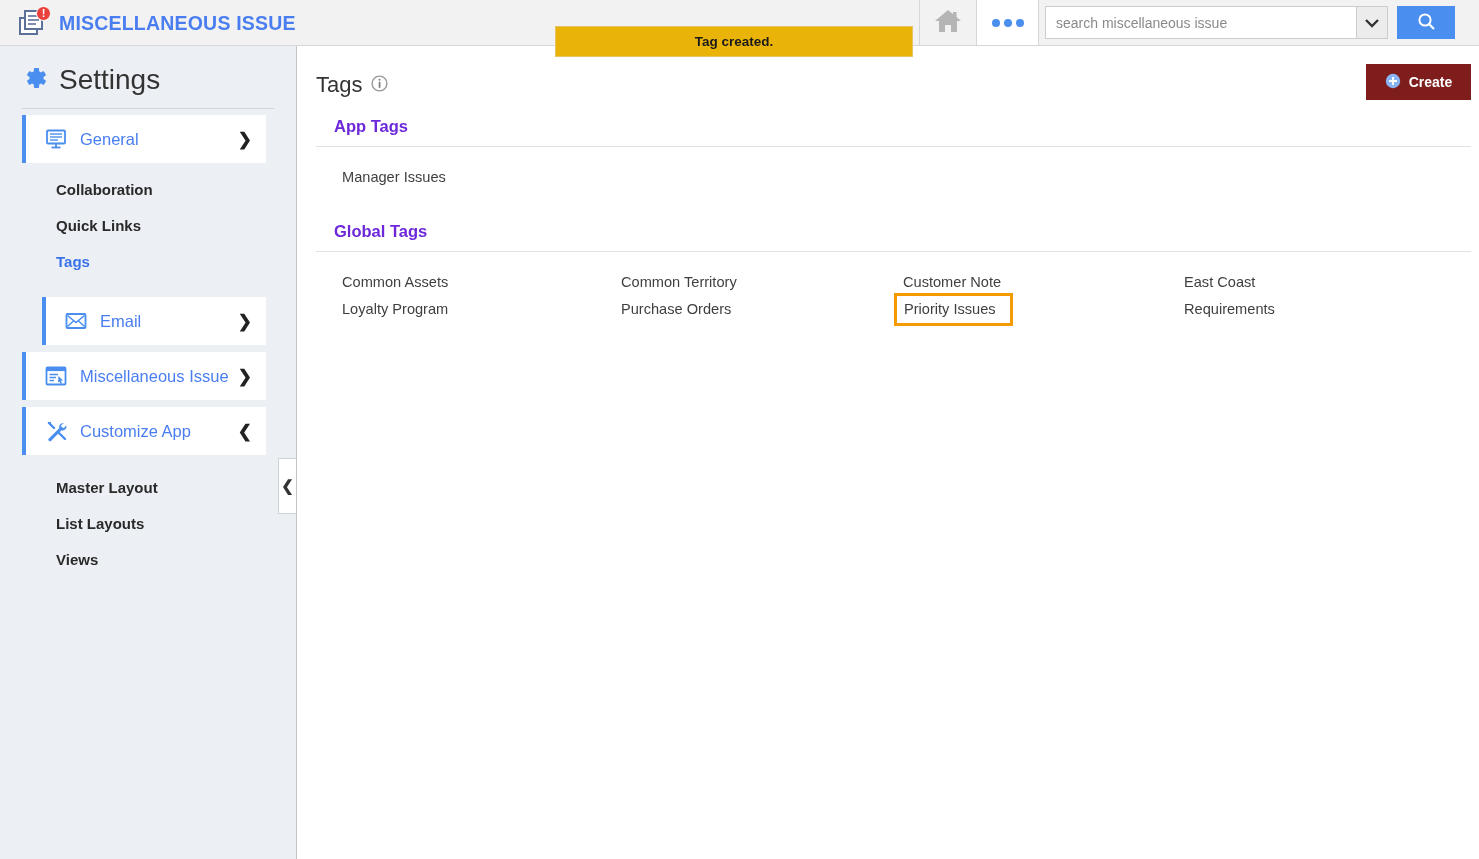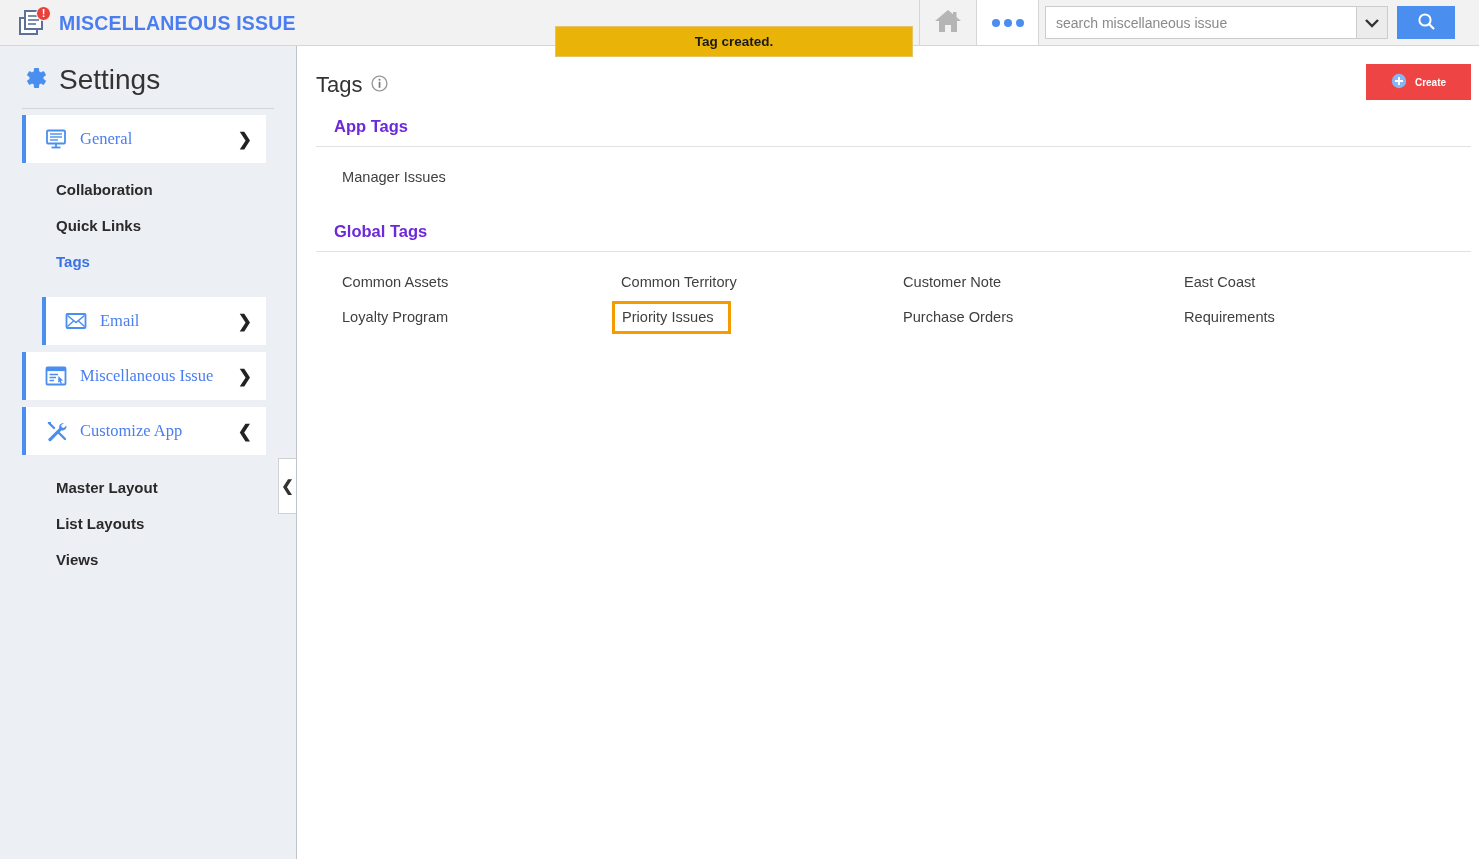--- a/index.html
+++ b/index.html
@@ -99,21 +99,20 @@
   .head-rule {
     margin: 12px 22px 0 22px; height: 1px; background: #d3d7dc;
   }
 
   .nav-item {
     position: relative; margin: 6px 30px 0 22px;
     height: 48px; background: #ffffff;
     display: flex; align-items: center;
     border-left: 4px solid #4a8ef0;
     cursor: pointer;
-    font-family: Liberation Serif, serif;
   }
   .nav-item .ico {
     width: 24px; margin-left: 18px;
     display: flex; align-items: center; justify-content: center;
   }
   .nav-item .lbl {
     margin-left: 12px; font-size: 16.5px; color: #4a7ef0;
   }
   .nav-item .chev {
     position: absolute; right: 14px; top: 50%;
@@ -141,23 +140,23 @@
   }
   .collapse-handle span { font-size: 15px; color: #333; font-weight: bold; }
 
   
   .main {
     position: absolute; left: 298px; top: 46px;
     width: 1181px; height: 813px; background: #ffffff;
   }
   .create-btn {
     position: absolute; right: 8px; top: 18px;
-    width: 105px; height: 36px; background: #ef4444;
+    width: 105px; height: 36px; background: #7f1d1d;
     border: none; color: #ffffff;
-    font-size: 10px; font-weight: bold;
+    font-size: 14px; font-weight: bold;
     display: flex; align-items: center; justify-content: center; gap: 8px;
     cursor: pointer; font-family: "Liberation Sans", sans-serif;
   }
 
   .page-title-row {
     display: flex; align-items: center; gap: 9px;
     padding: 26px 0 0 18px;
   }
   .page-title { font-size: 22px; color: #333; }
 
@@ -166,21 +165,21 @@
     font-size: 16.5px; font-weight: bold; color: #6d28d9; margin-left: 6px;
   }
   .section-rule {
     margin: 10px 8px 0 18px; height: 1px; background: #e2e2e2;
   }
 
   .tag-grid {
     display: grid;
     grid-template-columns: 279px 282px 281px auto;
     padding-left: 42px; padding-top: 16px;
-    row-gap: 8px;
+    row-gap: 0;
   }
   .tag-cell {
     height: 27px; display: flex; align-items: center;
     font-size: 14.6px; color: #3f3f3f;
     cursor: pointer;
   }
   .tag-cell span { display: inline-block; padding: 3px 2px; }
   .tag-cell.highlight span {
     border: 3px solid #f59b00; padding: 5px 14px 6px 7px;
     margin-left: -7px; margin-top: 2px;
@@ -387,23 +386,23 @@
     <div class="tag-cell">
       <span>Customer Note</span>
       </div>
     <div class="tag-cell">
       <span>East Coast</span>
       </div>
 
     <div class="tag-cell">
       <span>Loyalty Program</span>
       </div>
+    <div class="tag-cell">
+      <span>Purchase Orders</span>
+      </div>
     <div class="tag-cell highlight">
       <span>Priority Issues</span>
       </div>
     <div class="tag-cell">
-      <span>Purchase Orders</span>
-      </div>
-    <div class="tag-cell">
       <span>Requirements</span>
       </div>
   </div>
 </div>
 
 </body></html>

